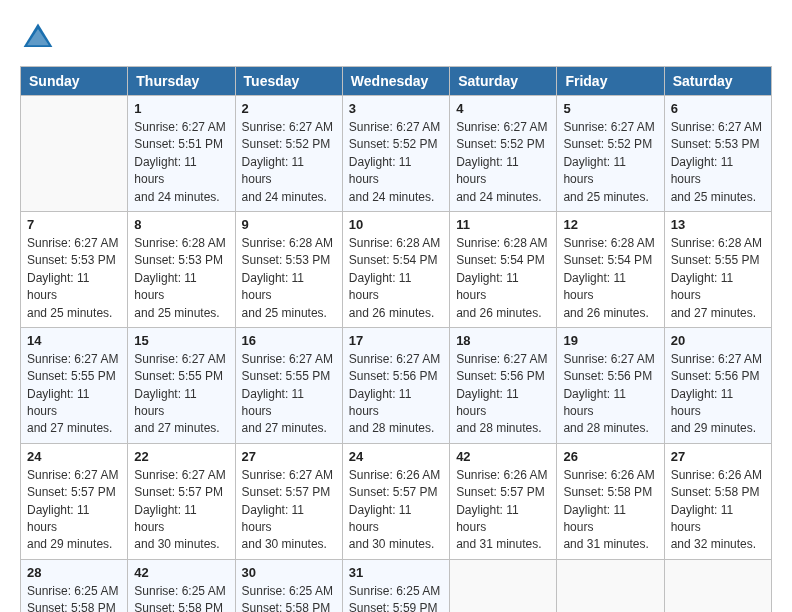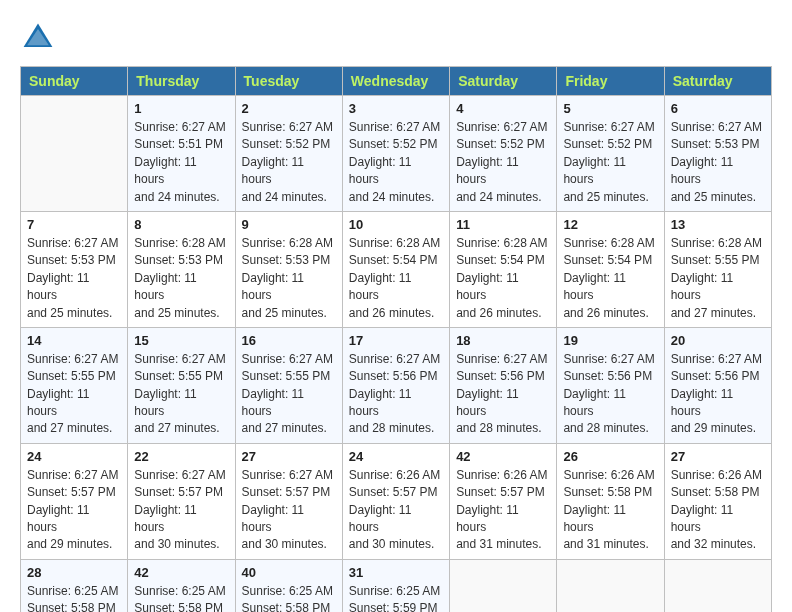--- a/index.html
+++ b/index.html
@@ -48,21 +48,21 @@
       color: #444;
       margin-top: 2px;
     }
     table {
       width: 100%;
       border-collapse: collapse;
       table-layout: fixed;
     }
     thead tr th {
       background-color: #2e6da4;
-      color: #bef264;
+      color: #ffffff;
       text-align: left;
       padding: 6px 8px;
       font-size: 14px;
       font-weight: bold;
       border: 1px solid #c0c0c0;
     }
     tbody tr td {
       border: 1px solid #c0c0c0;
       vertical-align: top;
       padding: 5px 6px;
@@ -329,21 +329,21 @@
 and 32 minutes.</div>
         </td>
         <td>
           <div class="day-num">42</div>
           <div class="cell-text" style="white-space: pre-line;">Sunrise: 6:25 AM
 Sunset: 5:58 PM
 Daylight: 11 hours
 and 33 minutes.</div>
         </td>
         <td>
-          <div class="day-num">40</div>
+          <div class="day-num">30</div>
           <div class="cell-text" style="white-space: pre-line;">Sunrise: 6:25 AM
 Sunset: 5:58 PM
 Daylight: 11 hours
 and 33 minutes.</div>
         </td>
         <td>
           <div class="day-num">31</div>
           <div class="cell-text" style="white-space: pre-line;">Sunrise: 6:25 AM
 Sunset: 5:59 PM
 Daylight: 11 hours

